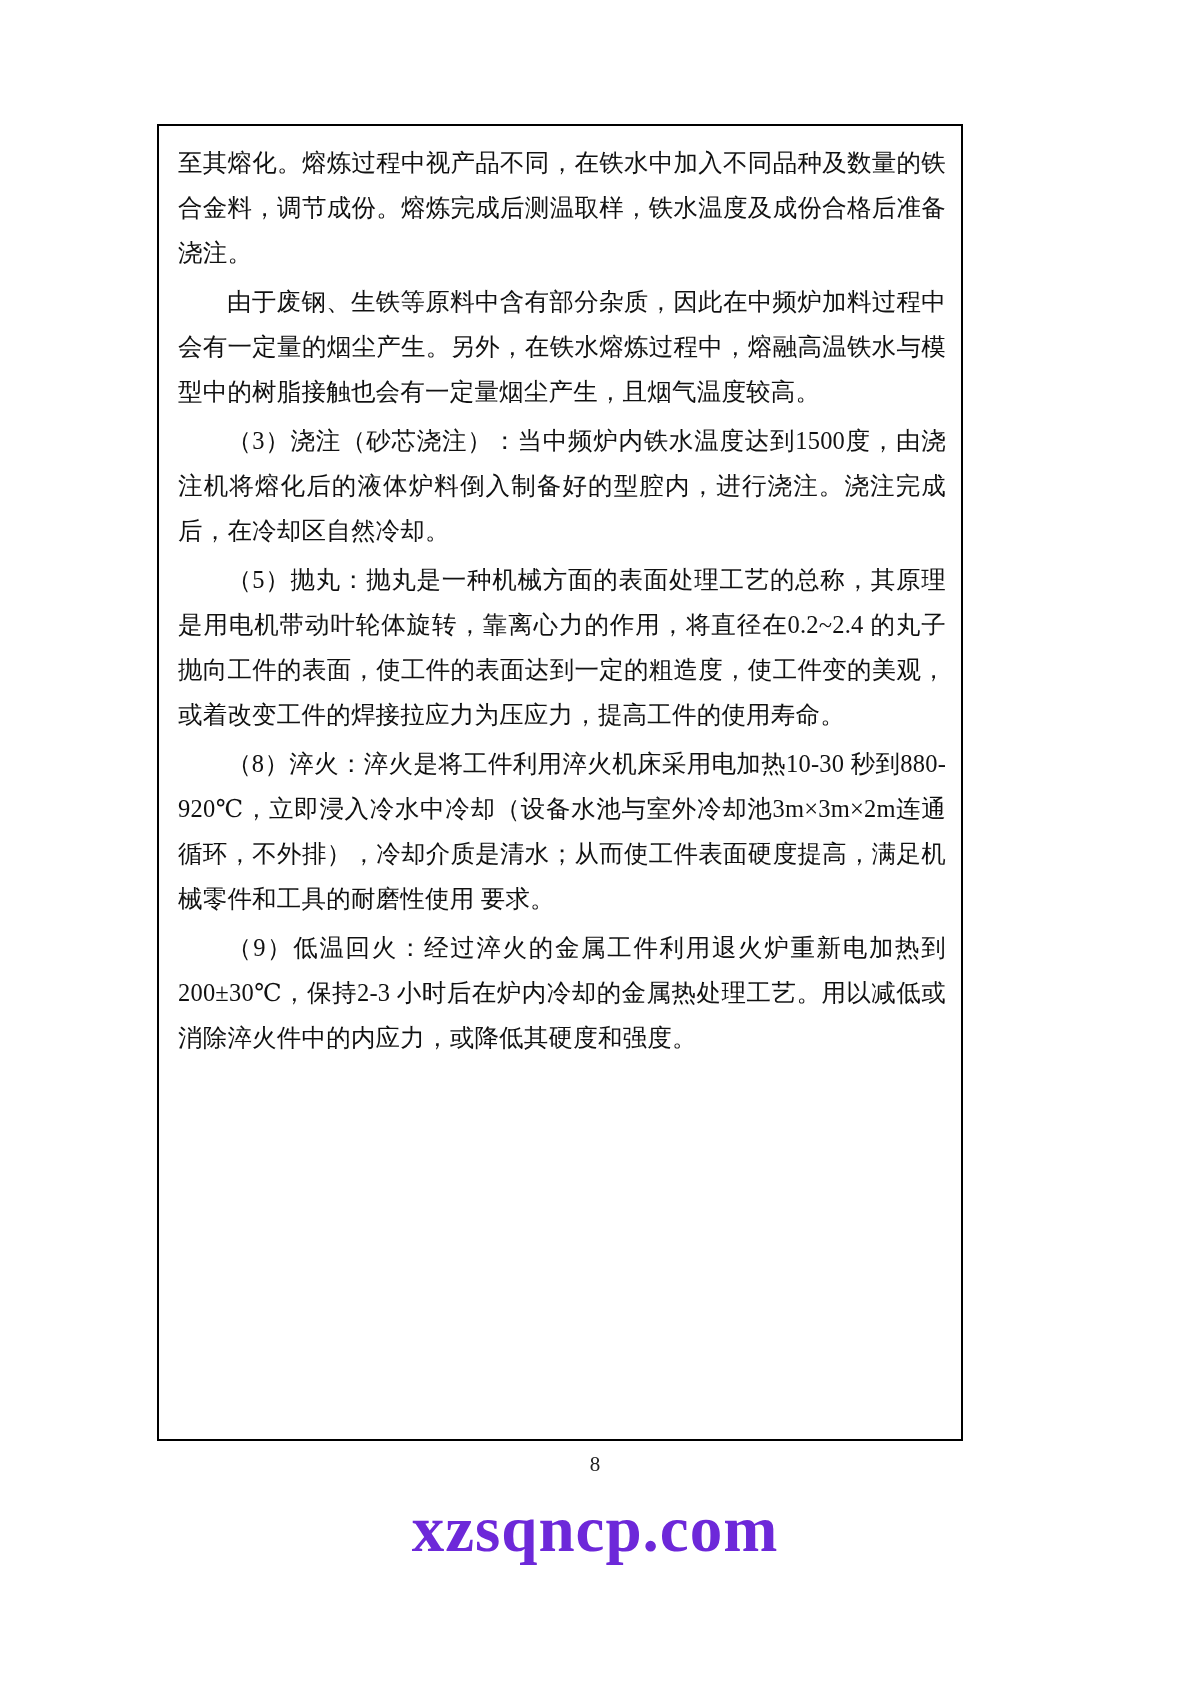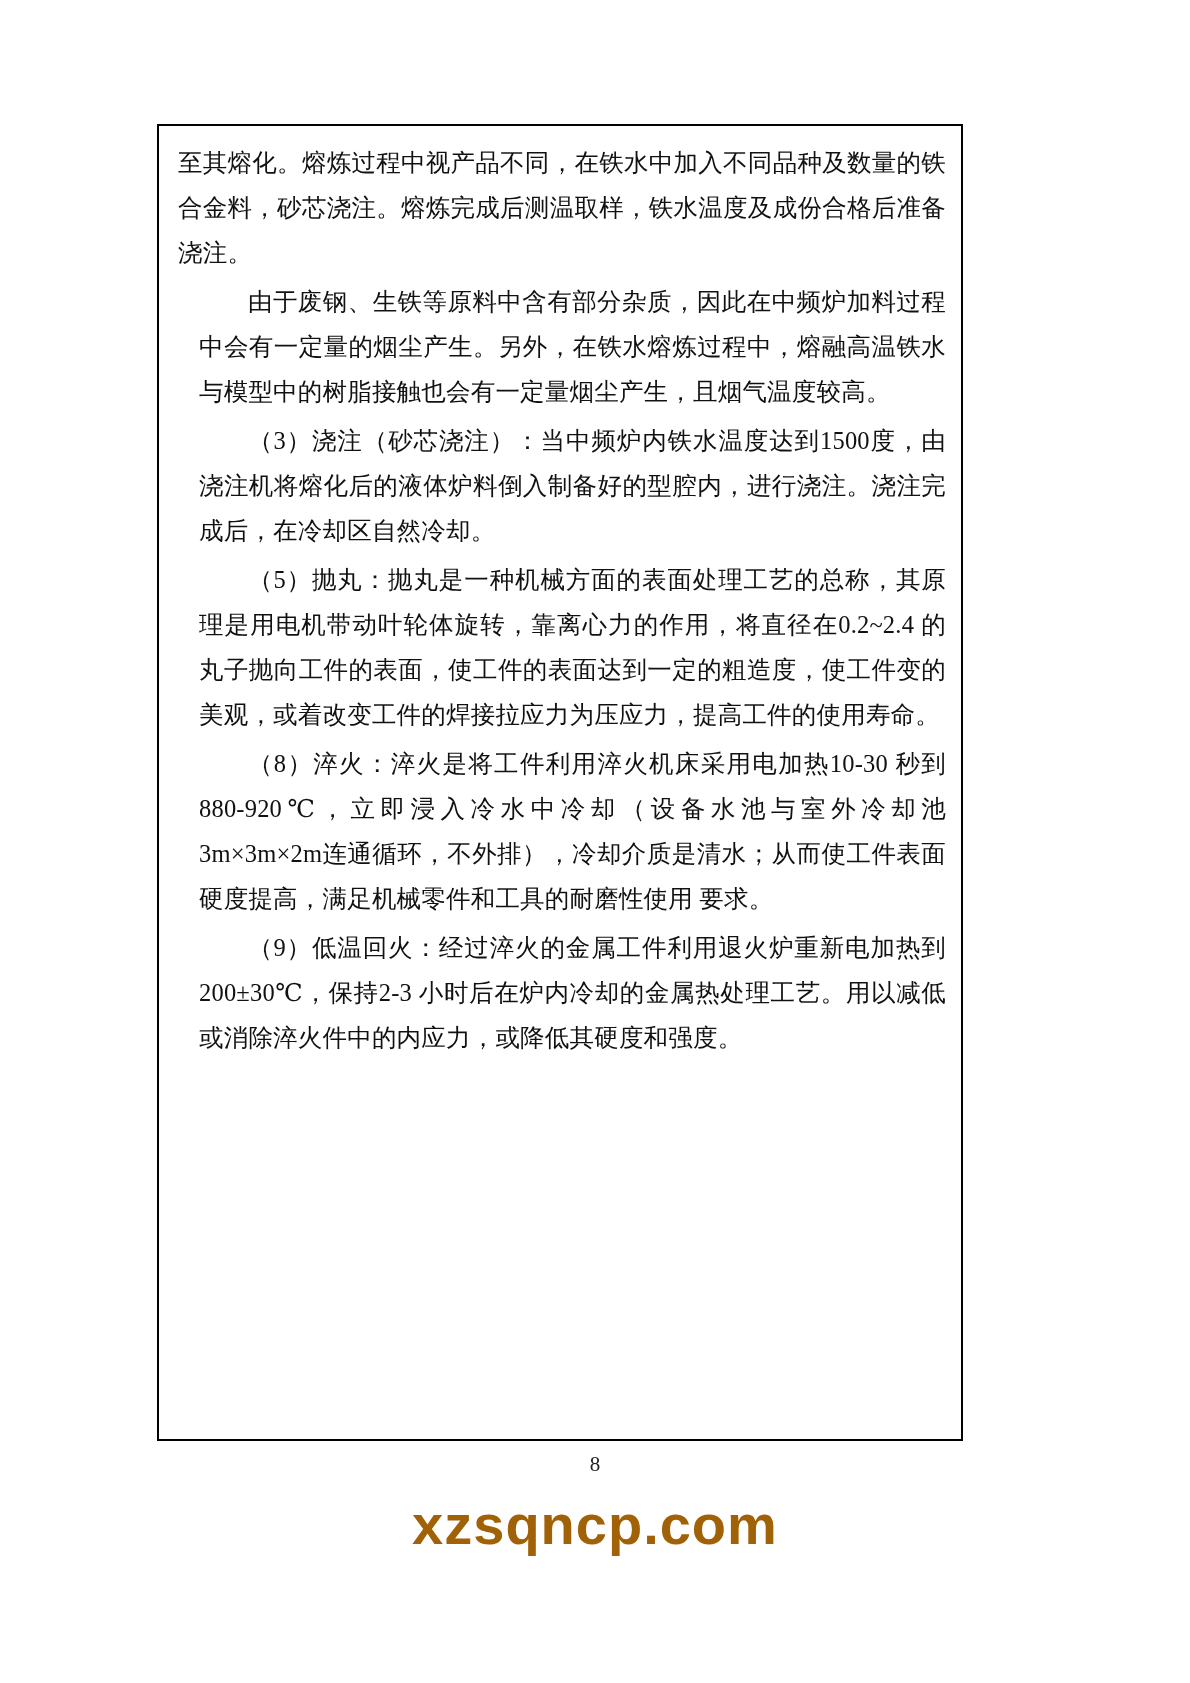--- a/index.html
+++ b/index.html
@@ -42,54 +42,53 @@
     font-size: 24.5px;
     line-height: 45px;
     text-align: justify;
     text-justify: inter-ideograph;
     margin: 0 0 4px 0;
     letter-spacing: 0.2px;
     color: #111111;
   }
   .para.indent {
     text-indent: 49px;
-    margin-left: 21px;
   }
   .page-number {
     position: absolute;
     left: 0;
     top: 1452px;
     width: 1190px;
     text-align: center;
     font-size: 21px;
     font-family: "Liberation Serif", "DejaVu Serif", serif;
     color: #222222;
   }
   .watermark {
     position: absolute;
     left: 0;
     top: 1492px;
     width: 1190px;
     text-align: center;
-    font-size: 56px;
+    font-size: 65px;
     font-weight: bold;
     letter-spacing: 1px;
-    font-family: Liberation Sans, sans-serif;
-    color: #a16207;
+    font-family: Liberation Serif, serif;
+    color: #6d28d9;
   }
 </style>
 </head>
 <body>
 
 <div class="page">
 
   <div class="doc-frame"></div>
 
   <div class="doc-body">
-    <p class="para">至其熔化。熔炼过程中视产品不同，在铁水中加入不同品种及数量的铁合金料，砂芯浇注。熔炼完成后测温取样，铁水温度及成份合格后准备浇注。</p>
+    <p class="para">至其熔化。熔炼过程中视产品不同，在铁水中加入不同品种及数量的铁合金料，调节成份。熔炼完成后测温取样，铁水温度及成份合格后准备浇注。</p>
     <p class="para indent">由于废钢、生铁等原料中含有部分杂质，因此在中频炉加料过程中会有一定量的烟尘产生。另外，在铁水熔炼过程中，熔融高温铁水与模型中的树脂接触也会有一定量烟尘产生，且烟气温度较高。</p>
     <p class="para indent">（3）浇注（砂芯浇注）：当中频炉内铁水温度达到1500度，由浇注机将熔化后的液体炉料倒入制备好的型腔内，进行浇注。浇注完成后，在冷却区自然冷却。</p>
     <p class="para indent">（5）抛丸：抛丸是一种机械方面的表面处理工艺的总称，其原理是用电机带动叶轮体旋转，靠离心力的作用，将直径在0.2~2.4 的丸子抛向工件的表面，使工件的表面达到一定的粗造度，使工件变的美观，或着改变工件的焊接拉应力为压应力，提高工件的使用寿命。</p>
     <p class="para indent">（8）淬火：淬火是将工件利用淬火机床采用电加热10-30 秒到880-920℃，立即浸入冷水中冷却（设备水池与室外冷却池3m×3m×2m连通循环，不外排），冷却介质是清水；从而使工件表面硬度提高，满足机械零件和工具的耐磨性使用 要求。</p>
     <p class="para indent">（9）低温回火：经过淬火的金属工件利用退火炉重新电加热到200±30℃，保持2-3 小时后在炉内冷却的金属热处理工艺。用以减低或消除淬火件中的内应力，或降低其硬度和强度。</p>
   </div>
 
   <div class="page-number">8</div>
 
   <div class="watermark">xzsqncp.com</div>

